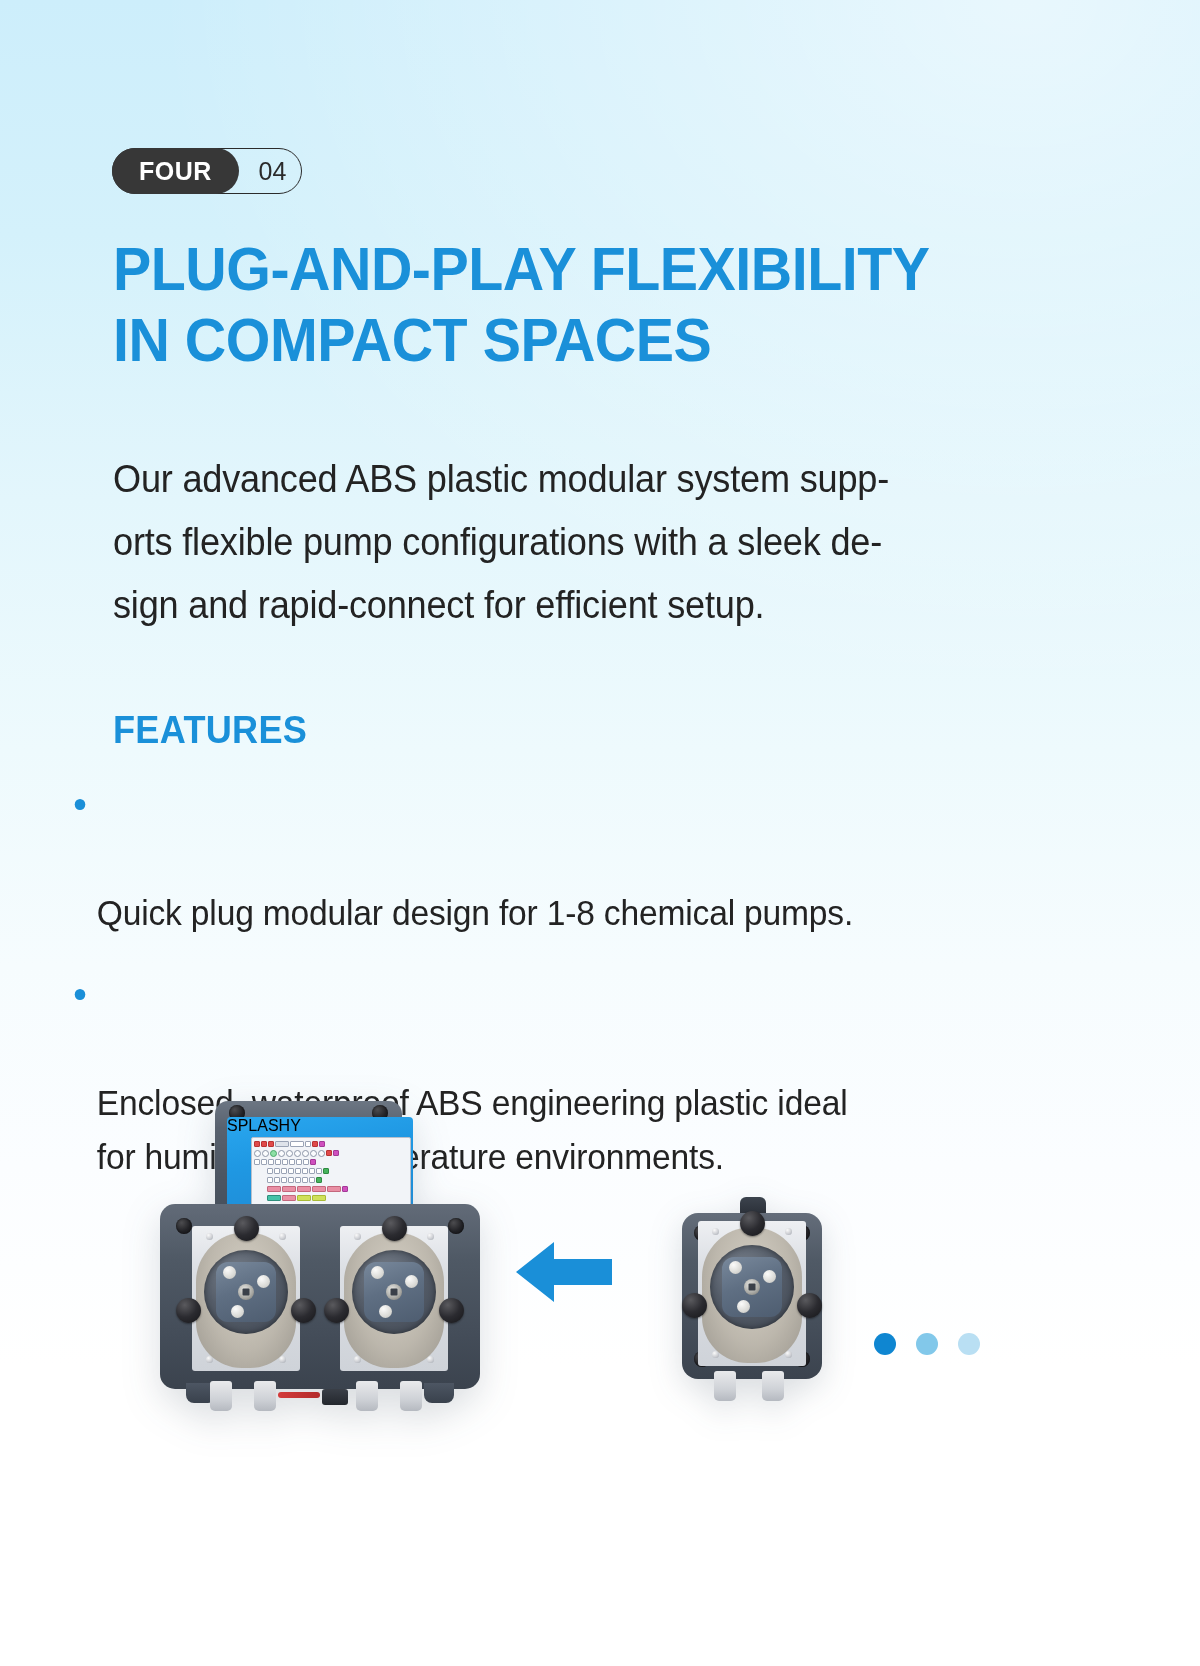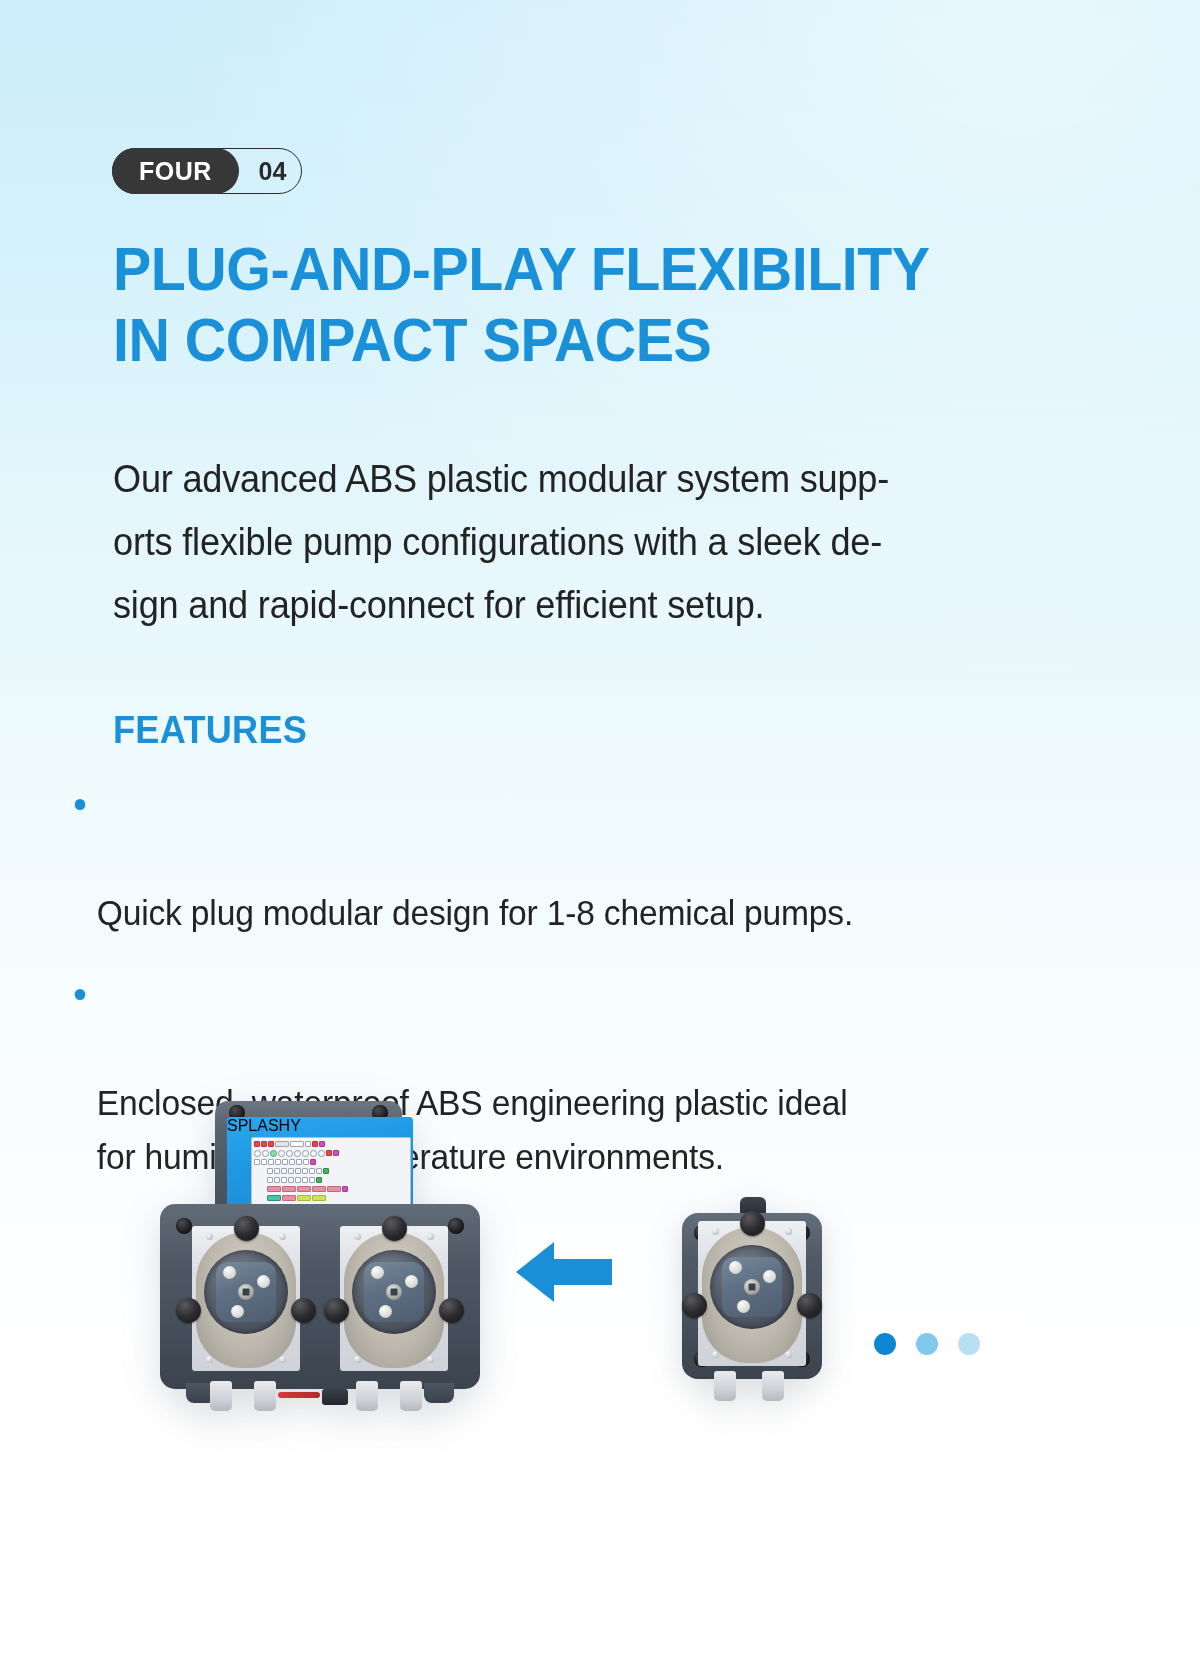--- a/index.html
+++ b/index.html
@@ -59,21 +59,21 @@
     font-weight:700;
     font-size:25px;
     letter-spacing:.5px;
     line-height:1;
   }
   .badge-num{
     position:absolute; left:127px; top:0;
     width:63px; height:46px;
     display:flex; align-items:center; justify-content:center;
     color:#2b2b2b;
-    font-weight:700;
+    font-weight:400;
     font-size:25px;
     line-height:1;
     padding-left:4px;
   }
 
   
   .headline{
     position:absolute; left:113px; top:234px;
     width:960px;
     color:#1a90d9;

